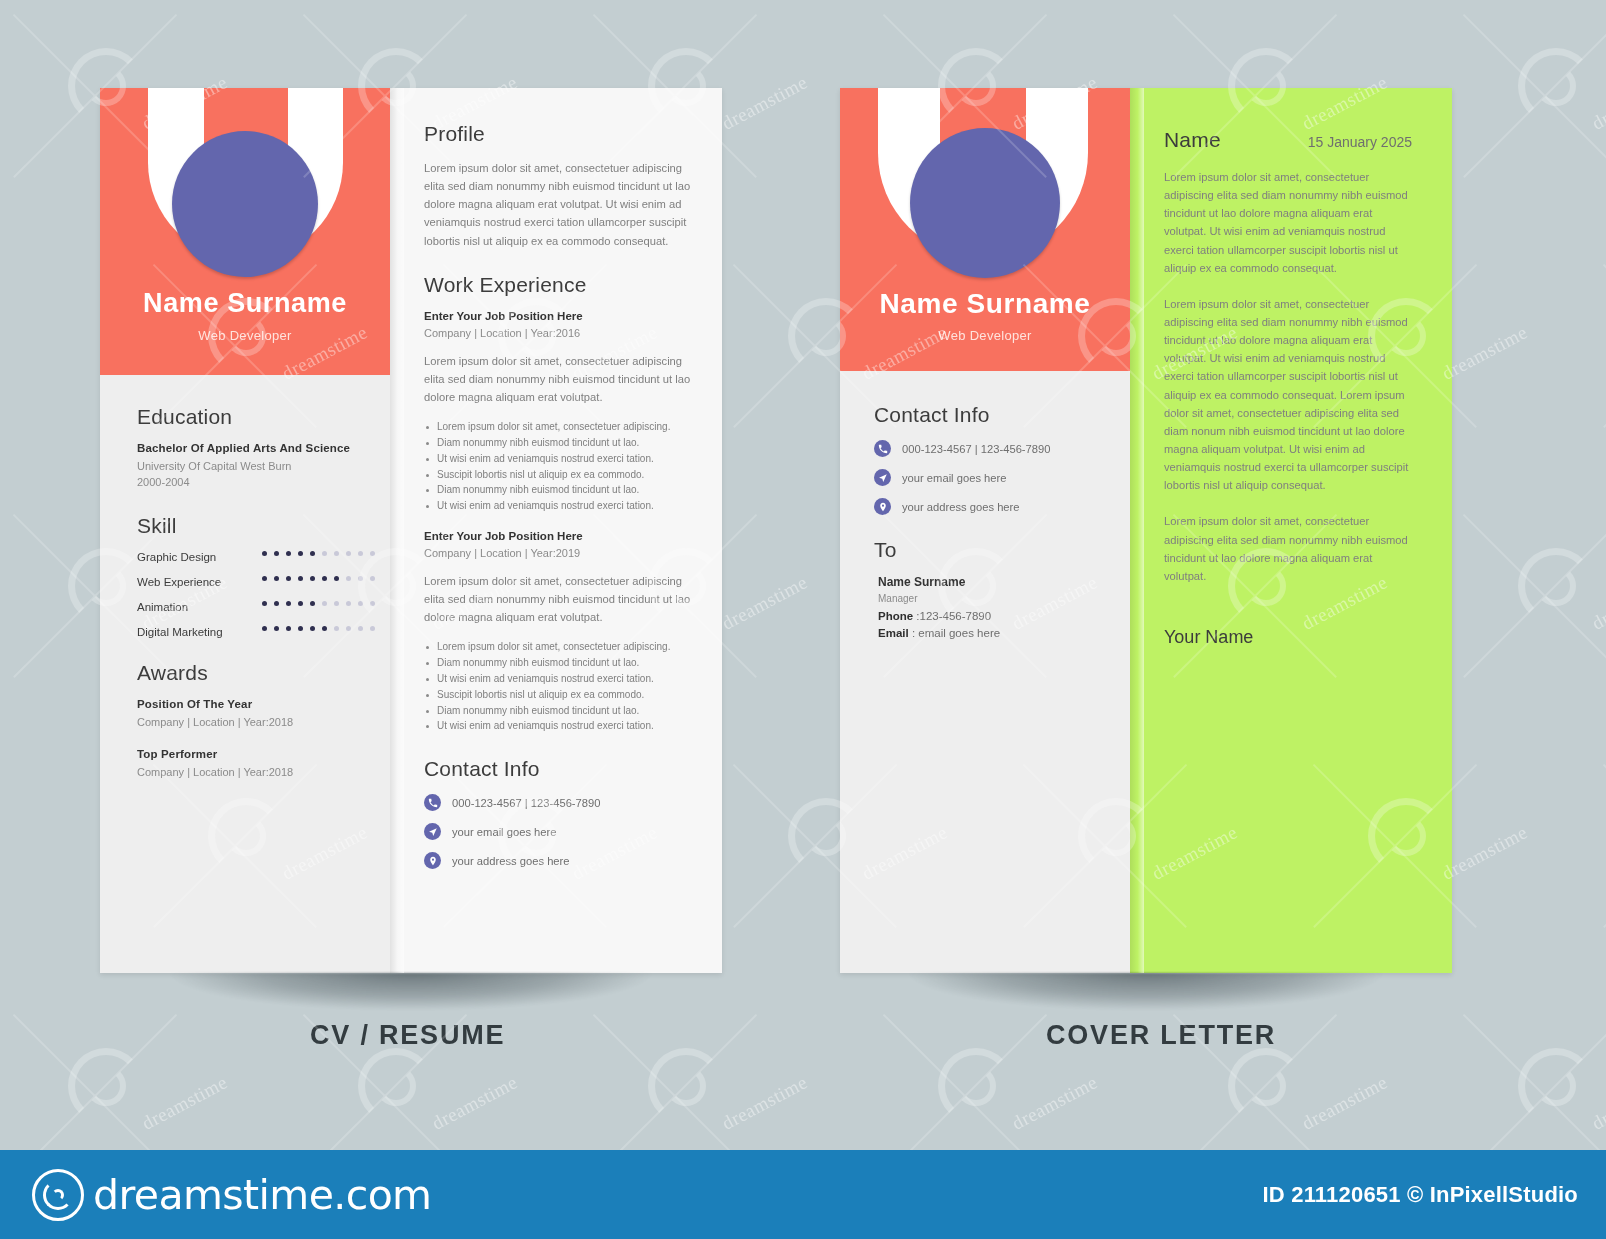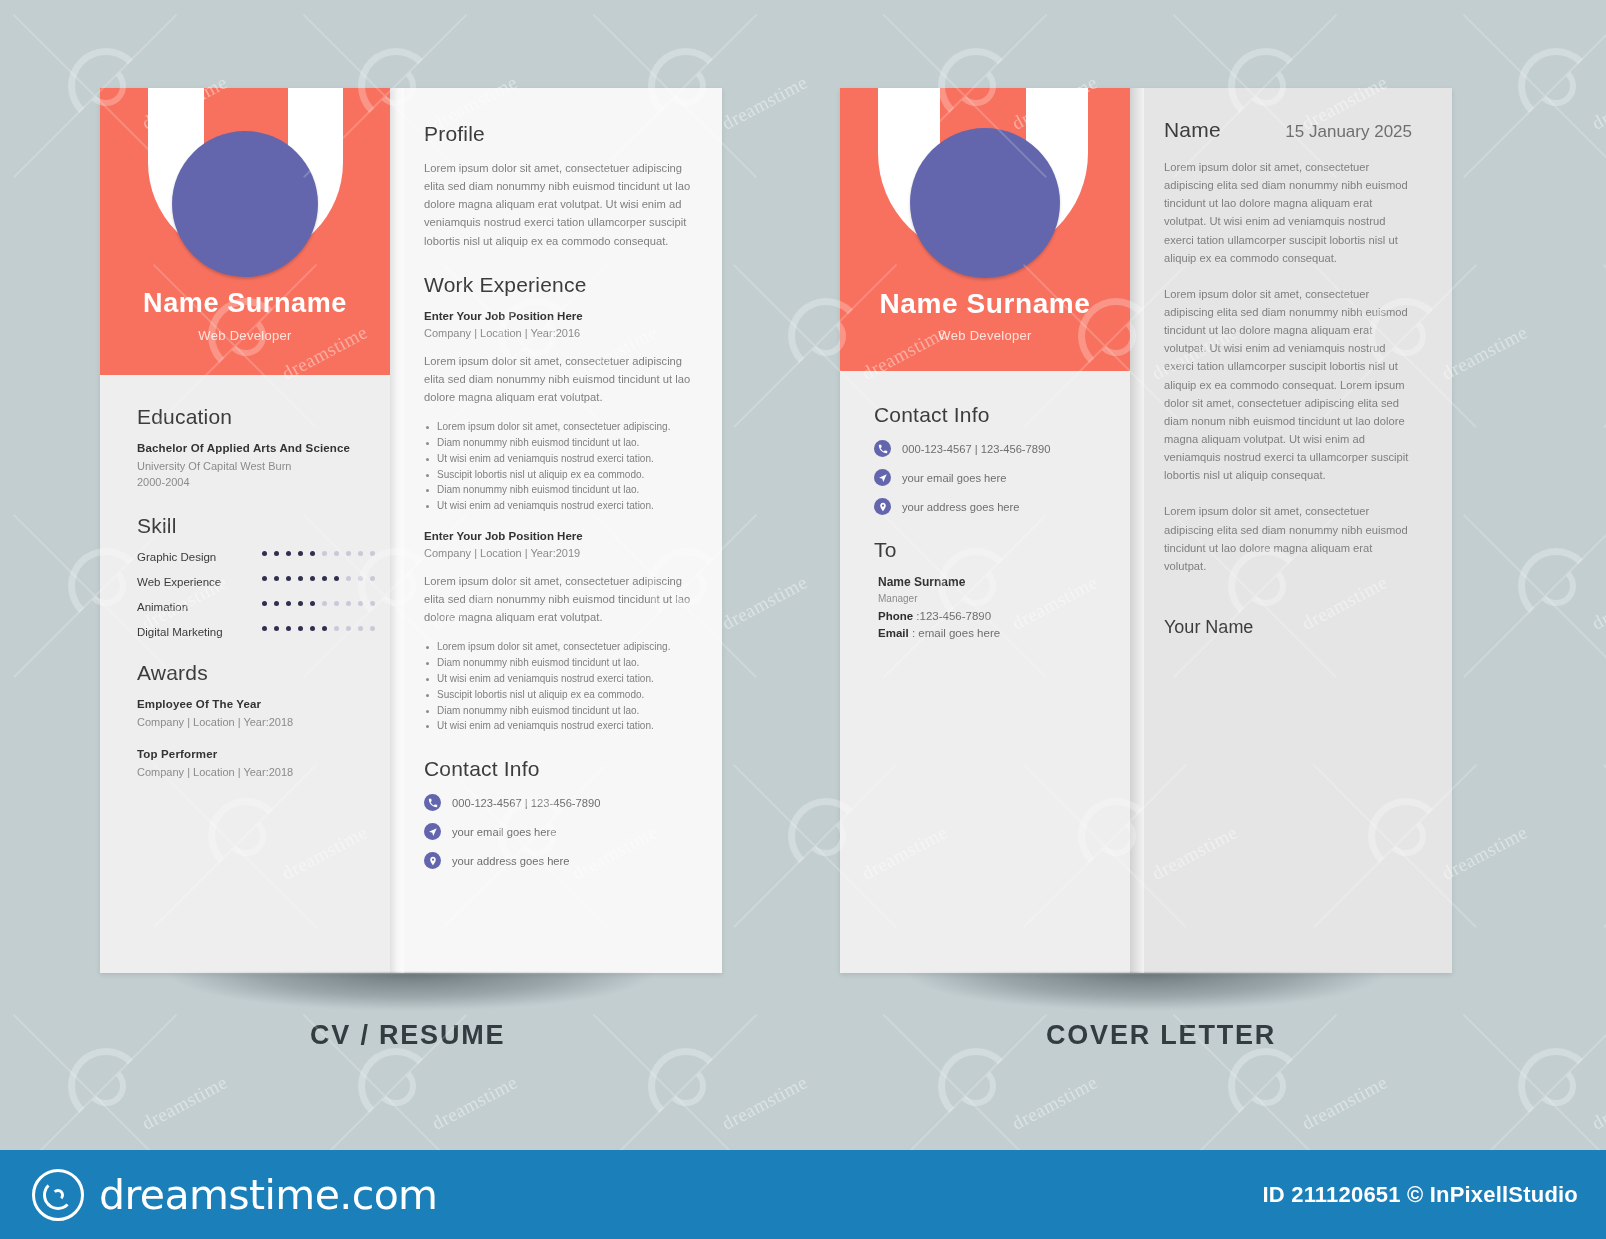--- a/index.html
+++ b/index.html
@@ -278,33 +278,33 @@
 
   
   .cl-left {
     width: 290px;
     flex: 0 0 290px;
     background: #eeeeee;
     position: relative;
   }
   .cl-right {
     flex: 1;
-    background: #e5e5e5;
-    position: relative;
-    padding: 30px 40px 0 34px;
+    background: #bef264;
+    position: relative;
+    padding: 40px 40px 0 34px;
   }
   .cl-left-body { padding: 32px 30px 0 34px; }
 
   .name-date-row {
     display: flex;
     align-items: baseline;
     justify-content: space-between;
     margin-bottom: 16px;
   }
-  .cl-date { font-size: 17px; color: #6f6f6f; }
+  .cl-date { font-size: 14px; color: #6f6f6f; }
 
   .to-name { font-size: 12px; font-weight: bold; color: #333; margin-bottom: 4px; padding-left: 4px; }
   .to-role { font-size: 10px; color: #8b8b8b; margin-bottom: 4px; padding-left: 4px; }
   .to-line { font-size: 11.5px; color: #6e6e6e; padding-left: 4px; line-height: 1.5; }
   .to-line b { color: #2f2f2f; }
   .sig { font-size: 18px; color: #3c3c3c; margin-top: 42px; }
 
   
   .caption {
     position: absolute;
@@ -323,21 +323,21 @@
     left: 0; bottom: 0;
     width: 1606px;
     height: 89px;
     background: #1b7fba;
     display: flex;
     align-items: center;
     justify-content: space-between;
     padding: 0 28px 0 32px;
     z-index: 80;
   }
-  .brand { display: flex; align-items: center; gap: 15px; }
+  .brand { display: flex; align-items: center; gap: 9px; }
   .brand-mark {
     width: 52px; height: 52px;
     border-radius: 50%;
     border: 3.5px solid #fff;
     position: relative;
   }
   .brand-mark::before {
     content:"";
     position:absolute; left:8px; top:8px; right:8px; bottom:8px;
     border-radius:50%;
@@ -460,21 +460,21 @@
                     <span class="dot off"></span>
                   </span>
                 </div>
               </div>
           </div>
 
           <div class="sec-block">
             <div class="sec-h">Awards</div>
 
             <div class="ent">
-              <div class="ent-title">Employee Of The Year</div>
+              <div class="ent-title">Position Of The Year</div>
               <div class="ent-sub">Company | Location | Year:2018</div>
             </div>
 
             <div class="ent">
               <div class="ent-title">Top Performer</div>
               <div class="ent-sub">Company | Location | Year:2018</div>
             </div>
           </div>
 
         </div>

